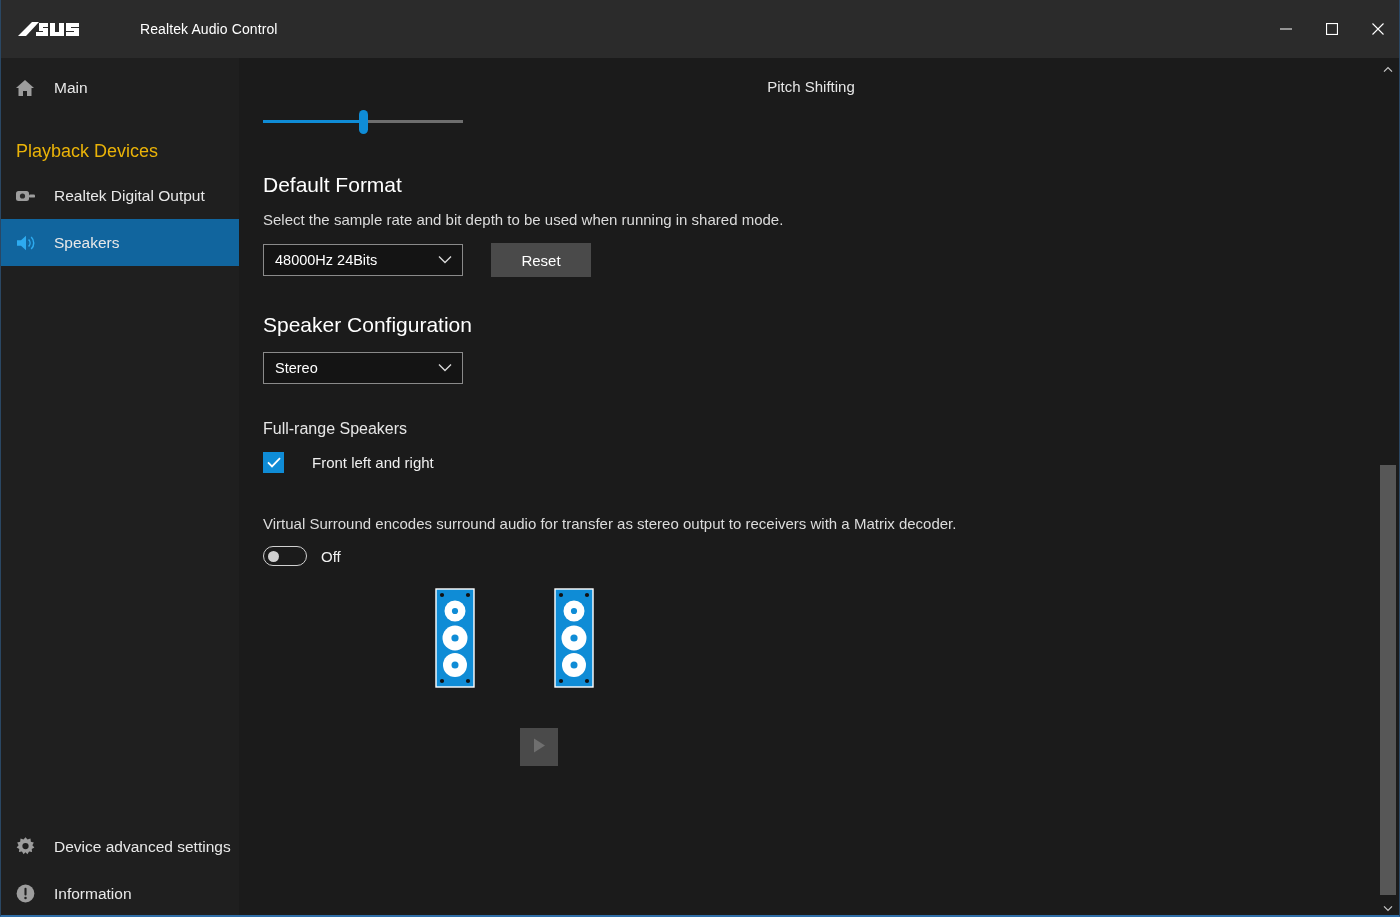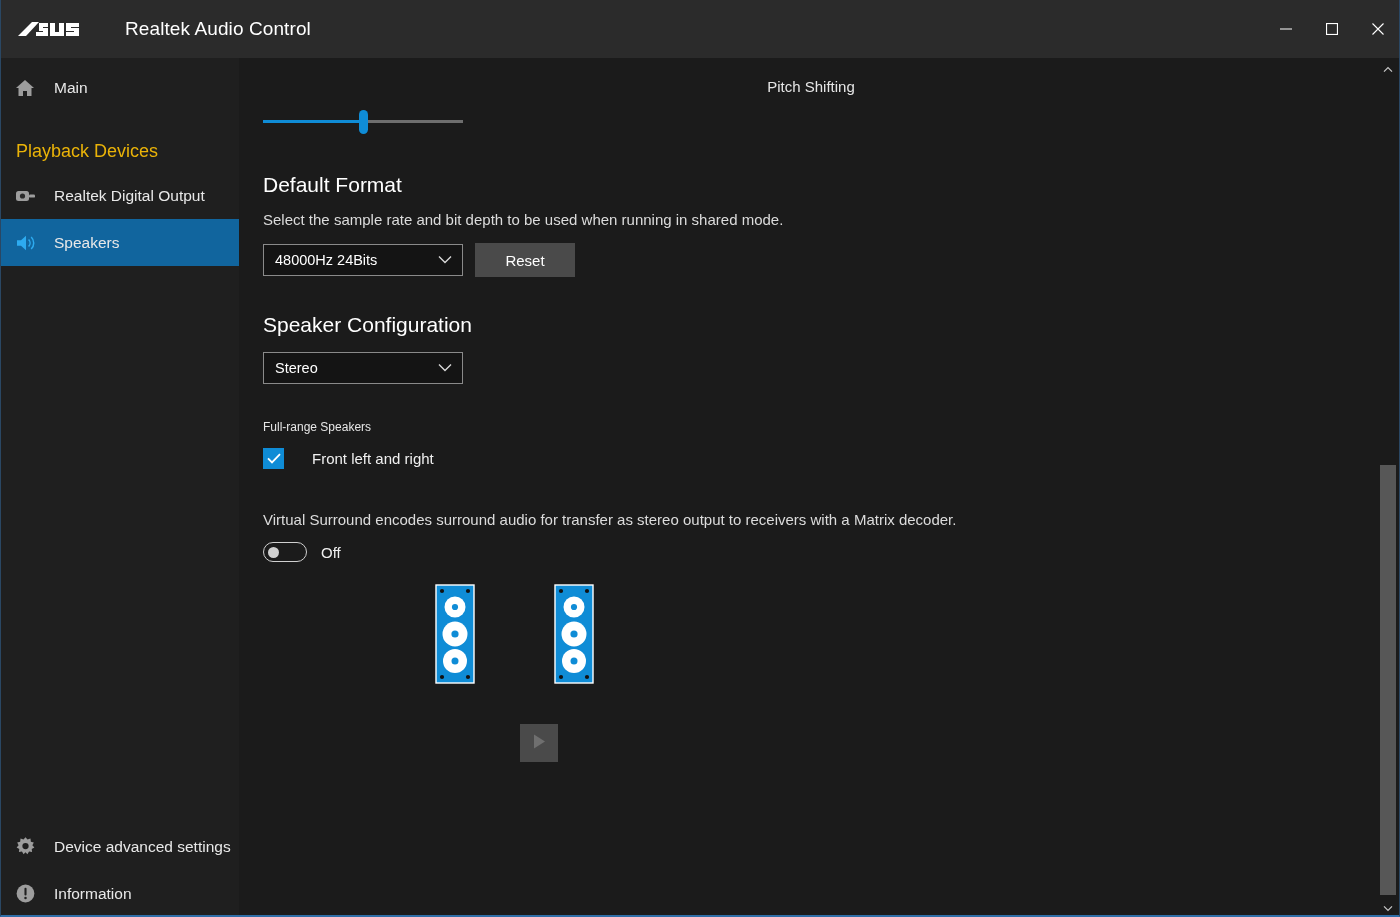--- a/index.html
+++ b/index.html
@@ -37,23 +37,23 @@
 
   .asus-logo {
     margin-left: 16px;
     width: 84px;
     height: 26px;
     display: flex;
     align-items: center;
   }
 
   .app-title {
-    margin-left: 24px;
+    margin-left: 39px;
     color: #ffffff;
-    font-size: 19px;
+    font-size: 14px;
     font-weight: 400;
     letter-spacing: 0.1px;
   }
 
   .win-controls {
     position: absolute;
     top: 0;
     right: 0;
     height: 58px;
     display: flex;
@@ -170,21 +170,21 @@
     font-weight: 400;
     margin-top: 36px;
   }
 
   .desc {
     color: #dcdcdc;
     font-size: 15px;
     margin-top: 14px;
   }
 
-  .row { display: flex; align-items: center; gap: 12px; margin-top: 15px; }
+  .row { display: flex; align-items: center; gap: 28px; margin-top: 15px; }
 
   .combo {
     position: relative;
     width: 200px;
     height: 32px;
     background: #141414;
     border: 1px solid #8a8a8a;
     display: flex;
     align-items: center;
     padding-left: 11px;
@@ -206,21 +206,21 @@
     background: #4a4a4a;
     color: #ffffff;
     border: none;
     font-size: 15px;
     font-family: "Liberation Sans", sans-serif;
     cursor: pointer;
   }
 
   .subhead {
     color: #e6e6e6;
-    font-size: 12px;
+    font-size: 16px;
     margin-top: 36px;
   }
 
   .check-row {
     display: flex;
     align-items: center;
     gap: 28px;
     margin-top: 14px;
     cursor: pointer;
   }

